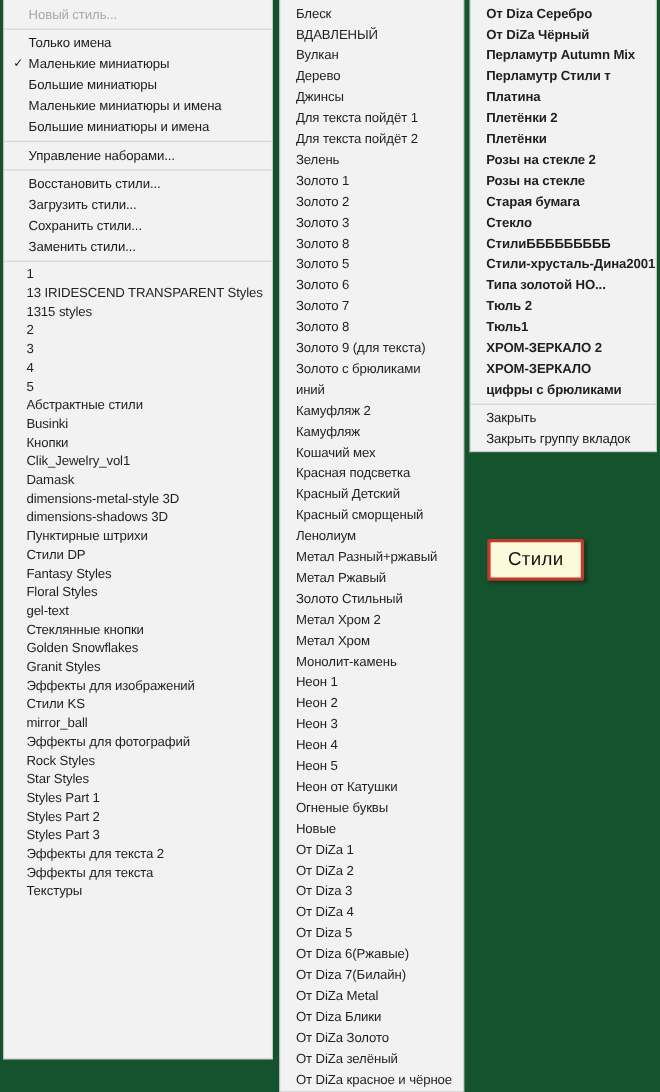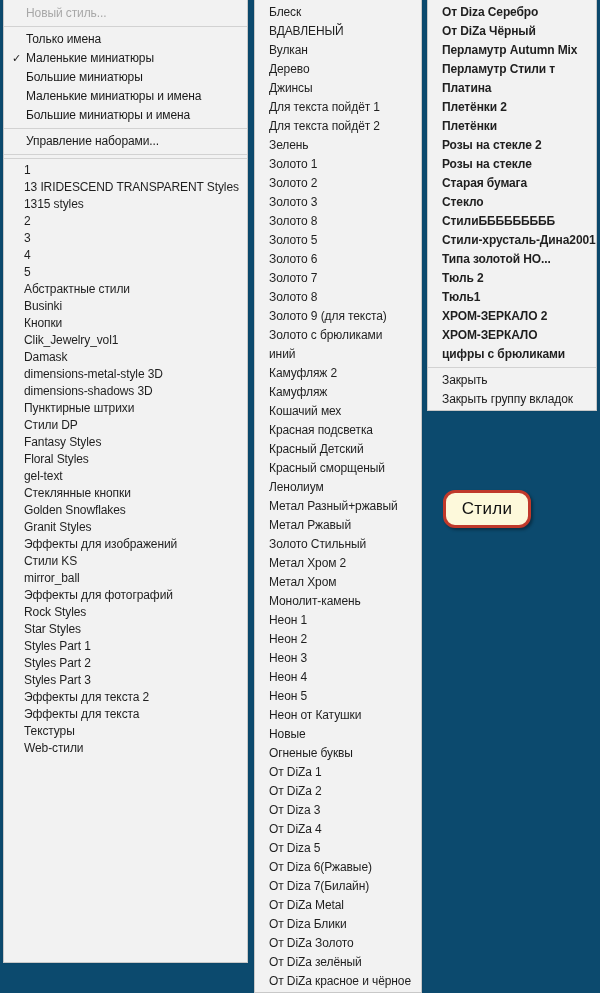--- a/index.html
+++ b/index.html
@@ -5,21 +5,21 @@
   * { box-sizing: border-box; }
   html, body {
     margin: 0; padding: 0;
     width: 600px; height: 993px;
     background: #ffffff;
     font-family: "Liberation Sans", sans-serif;
   }
   #root {
     position: relative;
     width: 600px; height: 993px;
-    background: #0c4a6e;
+    background: #14532d;
     overflow: hidden;
   }
 
   
   .panel {
     position: absolute;
     background: #f2f2f2;
     border: 1px solid #c8c8c8;
     border-top: none;
     box-shadow: 0 0 2px rgba(0,0,0,0.10);
@@ -92,21 +92,21 @@
   #col3 .mi  { padding-left: 14px; padding-top: 3px; padding-bottom: 3px; }
   #col3-list { padding-top: 3px; font-weight: bold; }
 
   
   #badge {
     position: absolute;
     left: 443px; top: 490px;
     width: 88px; height: 38px;
     background: #fdf9db;
     border: 3px solid #c0392b;
-    border-radius: 12px;
+    border-radius: 2px;
     display: flex;
     align-items: center;
     justify-content: center;
     box-shadow: 2px 2px 3px rgba(0,0,0,0.35);
   }
   #badge span {
     font-size: 17px;
     color: #111111;
     letter-spacing: 0.3px;
   }
@@ -132,20 +132,26 @@
         <div class="mi">Маленькие миниатюры и имена</div>
         <div class="mi">Большие миниатюры и имена</div>
       </div>
 
       <div class="sep"></div>
 
       <div class="mi">Управление наборами...</div>
 
       <div class="sep"></div>
 
+      <div>
+        <div class="mi">Восстановить стили...</div>
+        <div class="mi">Загрузить стили...</div>
+        <div class="mi">Сохранить стили...</div>
+        <div class="mi">Заменить стили...</div>
+      </div>
 
       <div class="sep"></div>
 
       <div id="col1-list">
           <div class="row">1</div>
           <div class="row">13 IRIDESCEND TRANSPARENT Styles</div>
           <div class="row">1315 styles</div>
           <div class="row">2</div>
           <div class="row">3</div>
           <div class="row">4</div>
@@ -170,21 +176,20 @@
           <div class="row">mirror_ball</div>
           <div class="row">Эффекты для фотографий</div>
           <div class="row">Rock Styles</div>
           <div class="row">Star Styles</div>
           <div class="row">Styles Part 1</div>
           <div class="row">Styles Part 2</div>
           <div class="row">Styles Part 3</div>
           <div class="row">Эффекты для текста 2</div>
           <div class="row">Эффекты для текста</div>
           <div class="row">Текстуры</div>
-          <div class="row">Web-стили</div>
         </div>
 
     </div>
   </div>
 
   <div class="panel" id="col2">
     <div class="panel-inner">
       <div id="col2-list">
           <div class="row">Блеск</div>
           <div class="row">ВДАВЛЕНЫЙ</div>
@@ -217,22 +222,22 @@
           <div class="row">Золото Стильный</div>
           <div class="row">Метал Хром 2</div>
           <div class="row">Метал Хром</div>
           <div class="row">Монолит-камень</div>
           <div class="row">Неон 1</div>
           <div class="row">Неон 2</div>
           <div class="row">Неон 3</div>
           <div class="row">Неон 4</div>
           <div class="row">Неон 5</div>
           <div class="row">Неон от Катушки</div>
+          <div class="row">Огненые буквы</div>
           <div class="row">Новые</div>
-          <div class="row">Огненые буквы</div>
           <div class="row">От DiZa 1</div>
           <div class="row">От DiZa 2</div>
           <div class="row">От Diza 3</div>
           <div class="row">От DiZa 4</div>
           <div class="row">От Diza 5</div>
           <div class="row">От Diza 6(Ржавые)</div>
           <div class="row">От Diza 7(Билайн)</div>
           <div class="row">От DiZa Metal</div>
           <div class="row">От Diza Блики</div>
           <div class="row">От DiZa Золото</div>

